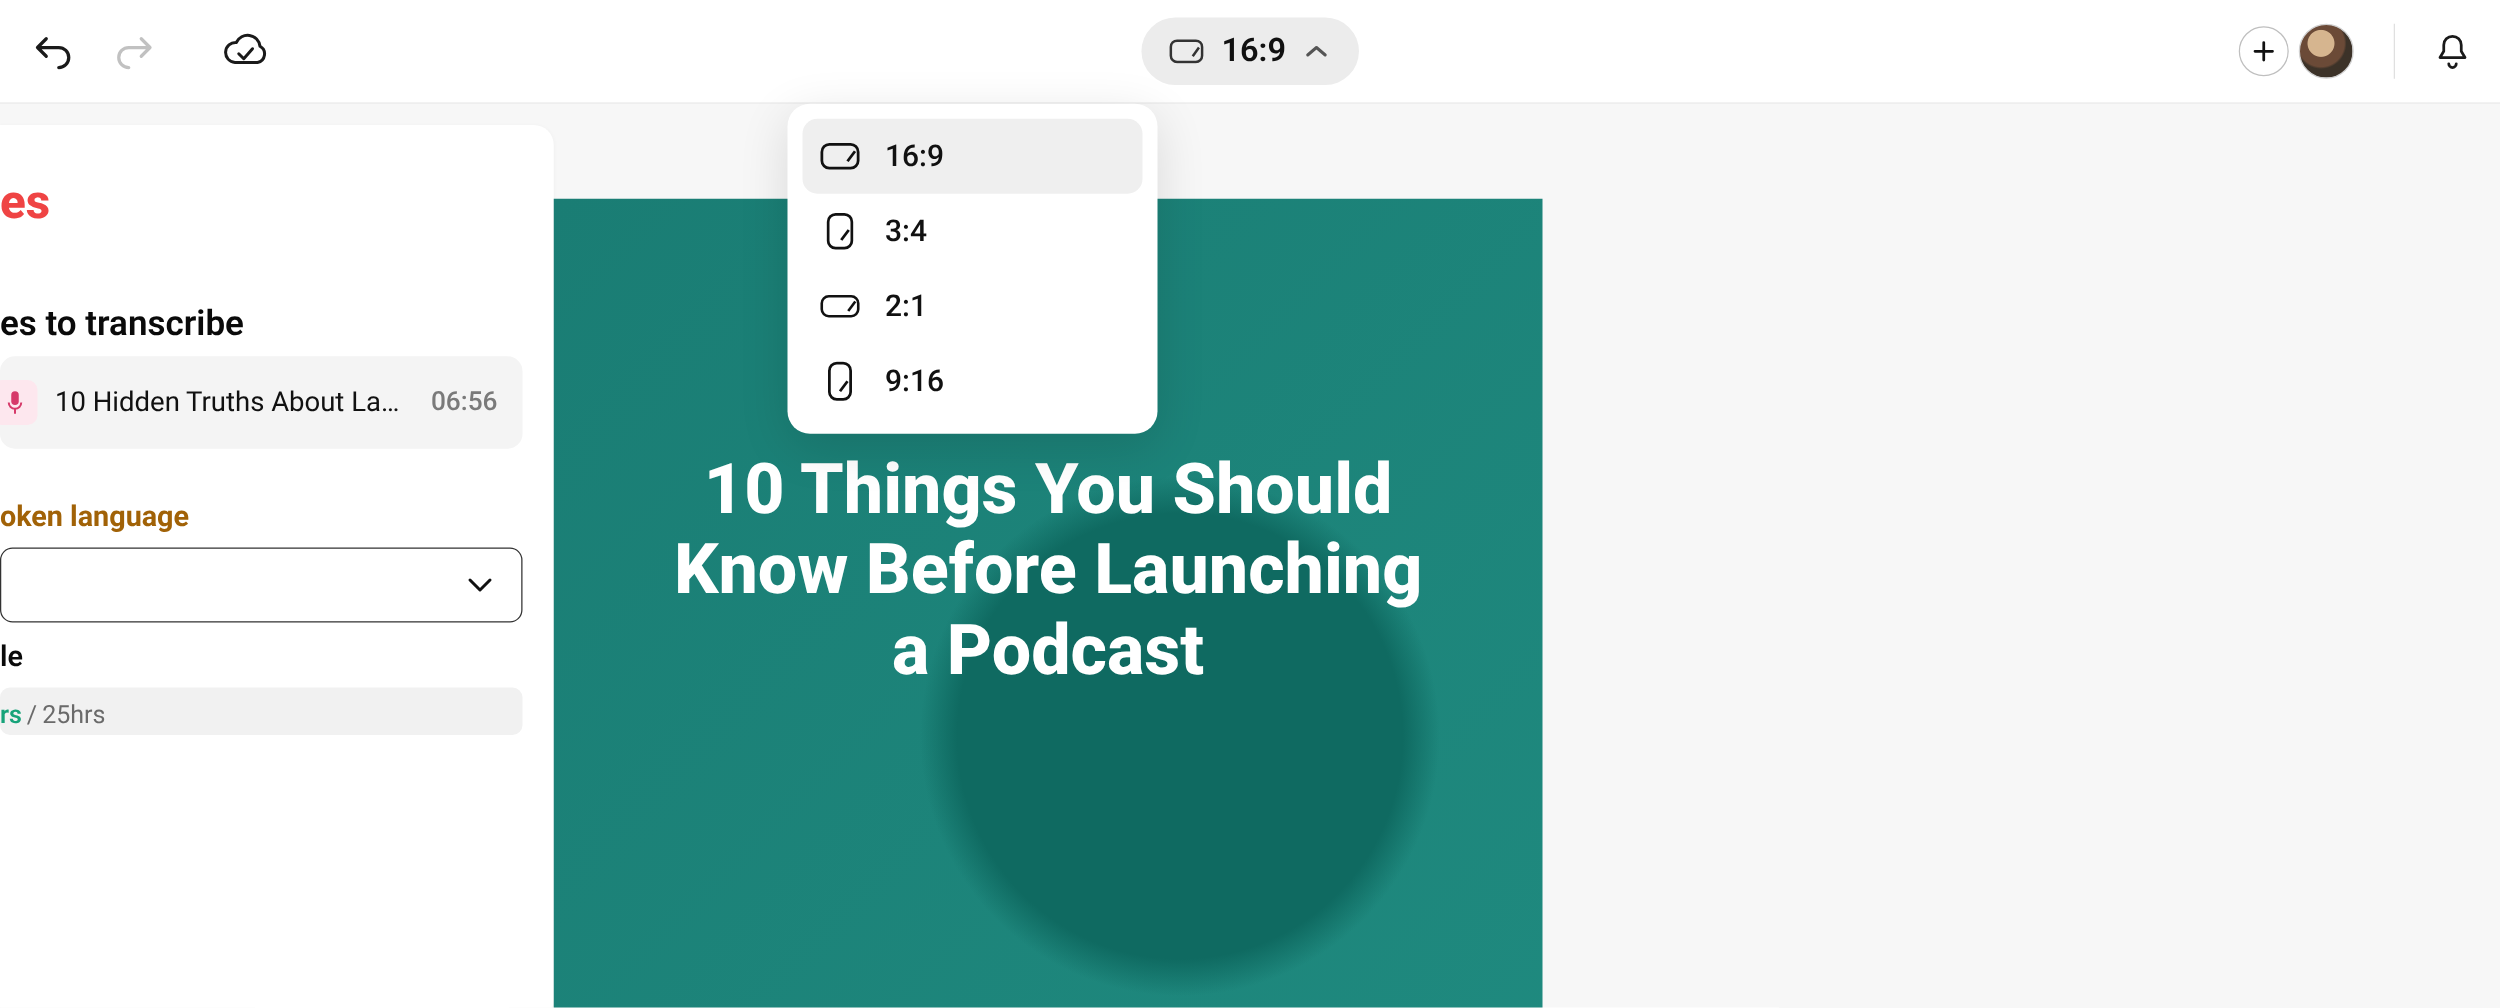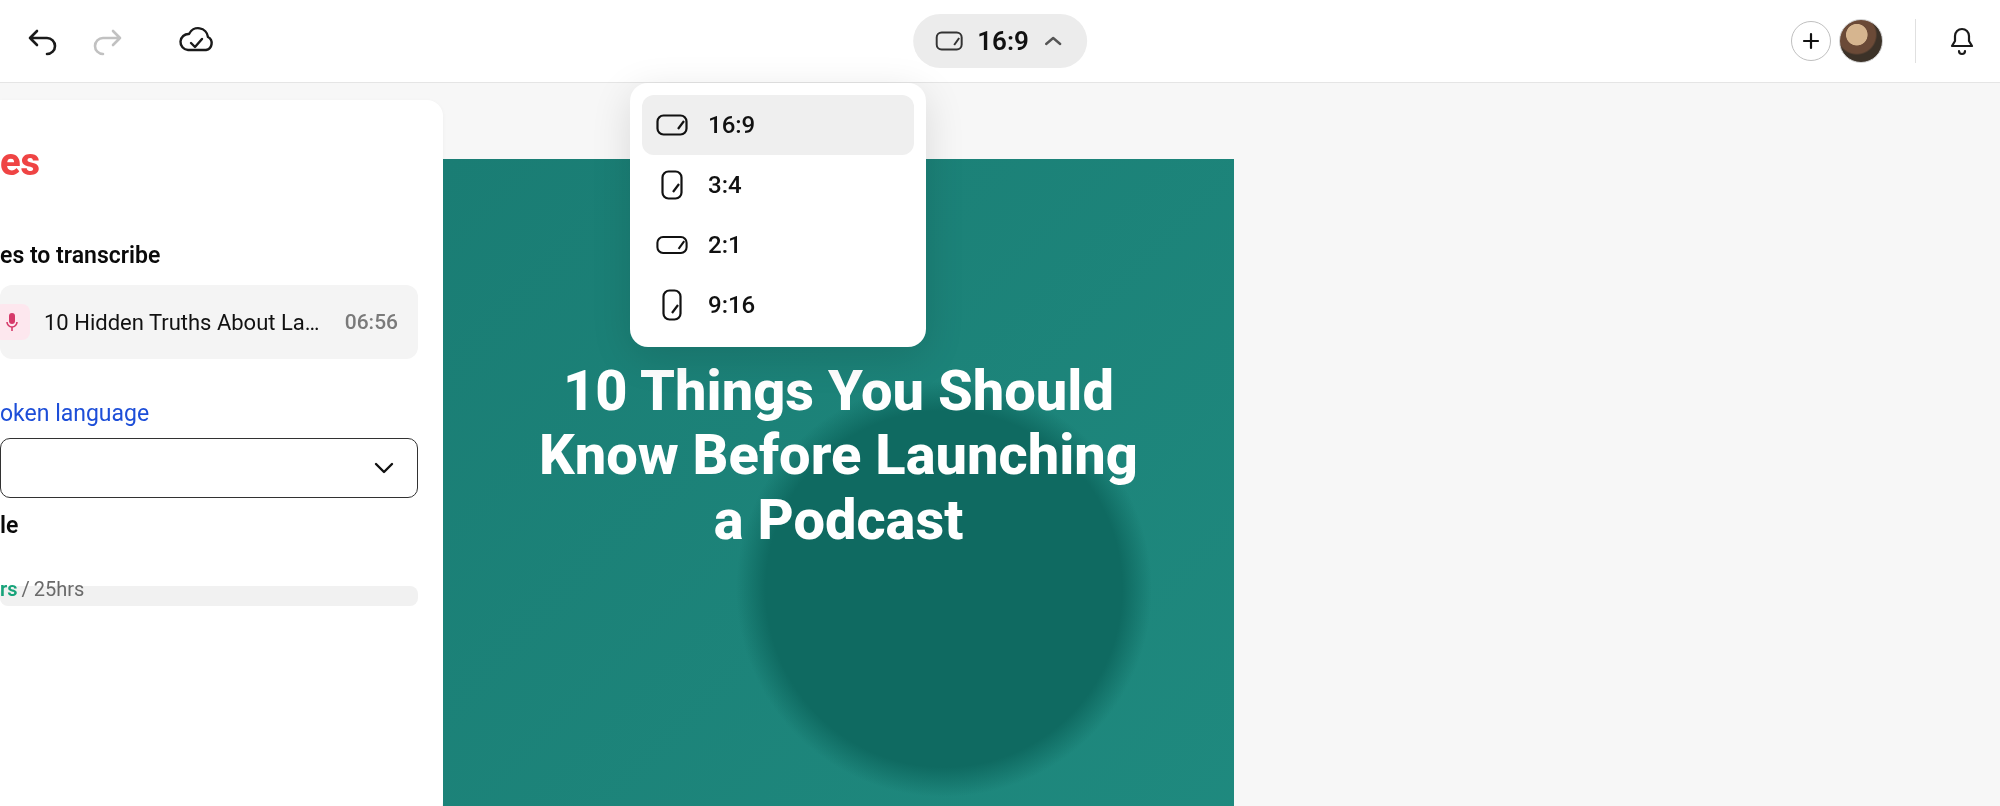--- a/index.html
+++ b/index.html
@@ -106,21 +106,21 @@
   }
   .panel-heading-partial {
     position:absolute;
     left:0; top:40px;
     font-size: 38px; font-weight: 800; color:#ef4444;
     white-space: nowrap;
   }
   .panel-sub1 {
     position:absolute;
     left:0; top:142px;
-    font-size: 23px; font-weight: 600; color:#0a0a0a;
+    font-size: 28px; font-weight: 600; color:#0a0a0a;
     white-space: nowrap;
   }
   .file-row {
     position:absolute;
     left:0; top:185px;
     width: 418px; height: 74px;
     background: #f4f4f4;
     border-radius: 12px;
     display:flex; align-items:center;
     padding: 0 20px 0 0;
@@ -132,21 +132,21 @@
     display:flex; align-items:center; justify-content:center;
     margin-left:-6px;
     flex-shrink:0;
   }
   .file-title { font-size:22px; color:#111; white-space:nowrap; overflow:hidden; text-overflow:ellipsis; flex:1; }
   .file-time { font-size:21px; color:#7a7a7a; font-weight:500; }
 
   .panel-sub2 {
     position:absolute;
     left:0; top:300px;
-    font-size:23px; font-weight:400; color:#1d4ed8;
+    font-size:23px; font-weight:700; color:#a16207;
     white-space:nowrap;
     text-align:right;
   }
   .lang-select {
     position:absolute;
     left:0; top:338px;
     width:418px; height:60px;
     border:1.5px solid #323232;
     border-radius:10px;
     display:flex; align-items:center; justify-content:flex-end;
@@ -155,26 +155,25 @@
   .lang-select svg { color:#111; }
 
   .panel-sub3 {
     position:absolute;
     left:0; top:412px;
     font-size:23px; font-weight:600; color:#0a0a0a;
   }
   .usage-bar {
     position:absolute;
     left:0; top:450px;
-    width:418px; height:20px;
+    width:418px; height:38px;
     background:#f1f1f1;
     border-radius:8px;
     display:flex; align-items:center;
     padding-left:0;
-    margin-top:36px;
   }
   .usage-text {
     position:absolute; left:0; bottom:5px;
     font-size:20px;
     display:flex; gap:4px;
   }
   .usage-text .hrs { color:#17a37a; font-weight:600; }
   .usage-text .total { color:#6a6a6a; }
 
   

